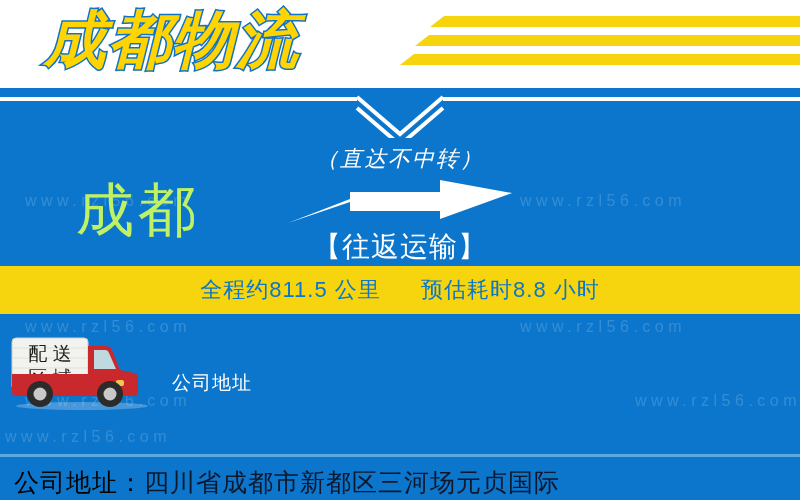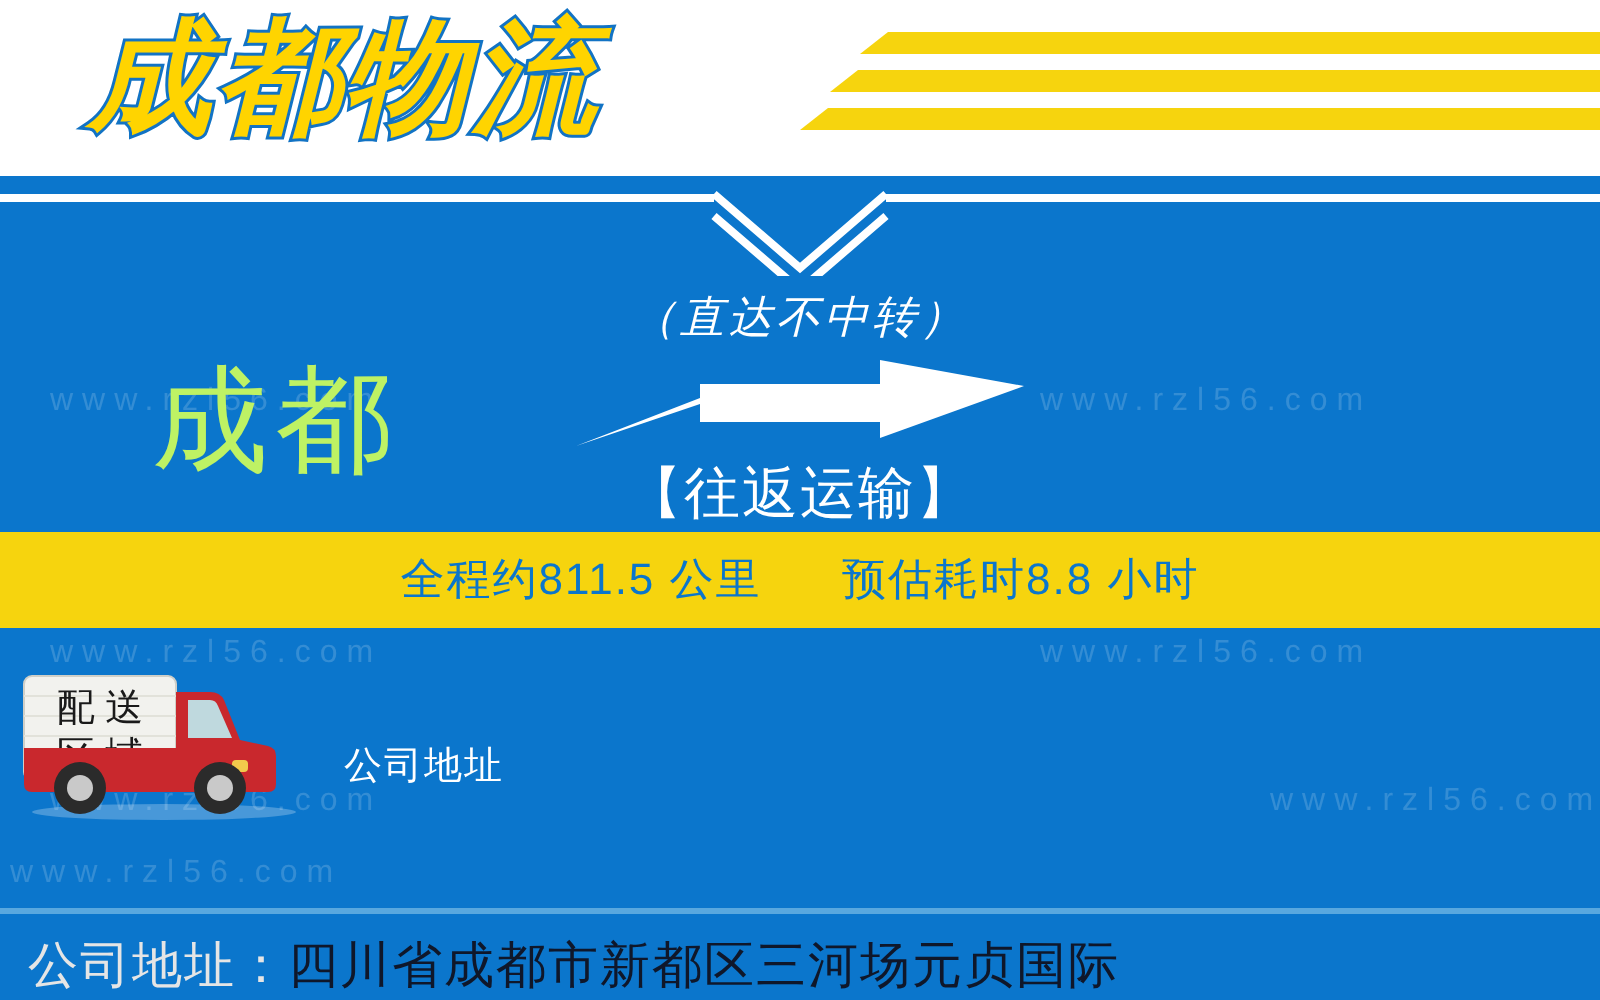--- a/index.html
+++ b/index.html
@@ -180,21 +180,21 @@
     background: #59A8DF;
   }
   .footer {
     position: absolute;
     left: 14px;
     top: 378px;
     font-size: 25px;
     letter-spacing: 1px;
     white-space: nowrap;
   }
-  .footer .label { color: #e5e5e5; }
+  .footer .label { color: #000000; }
   .footer .addr  { color: #0f172a; }
 </style>
 </head>
 <body>
 
 <div id="banner">
 
   <div class="header-strip">
     <div class="logo-text">成都物流</div>
     <div class="stripes">

